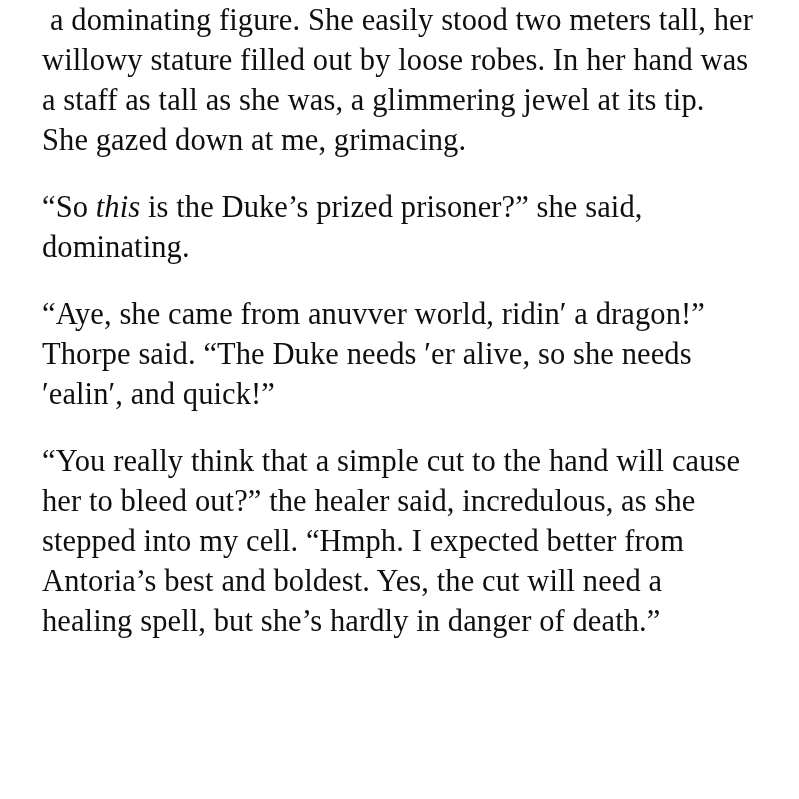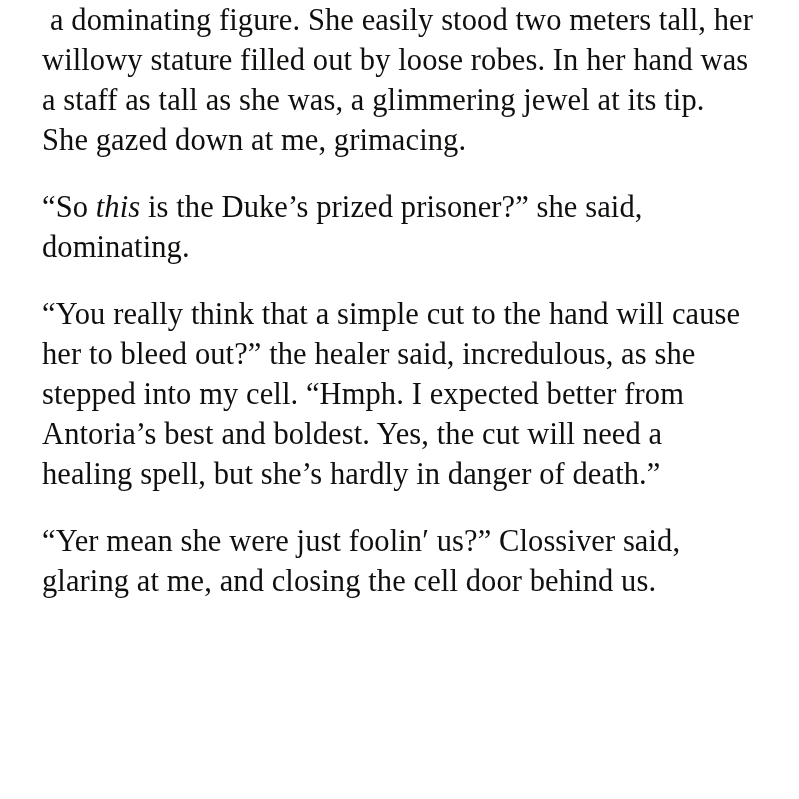--- a/index.html
+++ b/index.html
@@ -40,16 +40,16 @@
   em {
   }
 </style>
 </head>
 <body>
 
 <div class="page">
   <div class="prose" id="prose">
       <div class="para first"><span> a dominating figure. She easily stood two meters tall, her willowy stature filled out by loose robes. In her hand was a staff as tall as she was, a glimmering jewel at its tip. She gazed down at me, grimacing.</span></div>
       <div class="para"><span>“So </span><em>this</em><span> is the Duke’s prized prisoner?” she said, dominating.</span></div>
+      <div class="para"><span>“Aye, she came from anuvver world, ridin′ a dragon!” Thorpe said. “The Duke needs ′er alive, so she needs ′ealin′, and quick!”</span></div>
       <div class="para"><span>“You really think that a simple cut to the hand will cause her to bleed out?” the healer said, incredulous, as she stepped into my cell. “Hmph. I expected better from Antoria’s best and boldest. Yes, the cut will need a healing spell, but she’s hardly in danger of death.”</span></div>
-      <div class="para"><span>“Yer mean she were just foolin′ us?” Clossiver said, glaring at me, and closing the cell door behind us.</span></div>
     </div>
 </div>
 
 </body></html>

